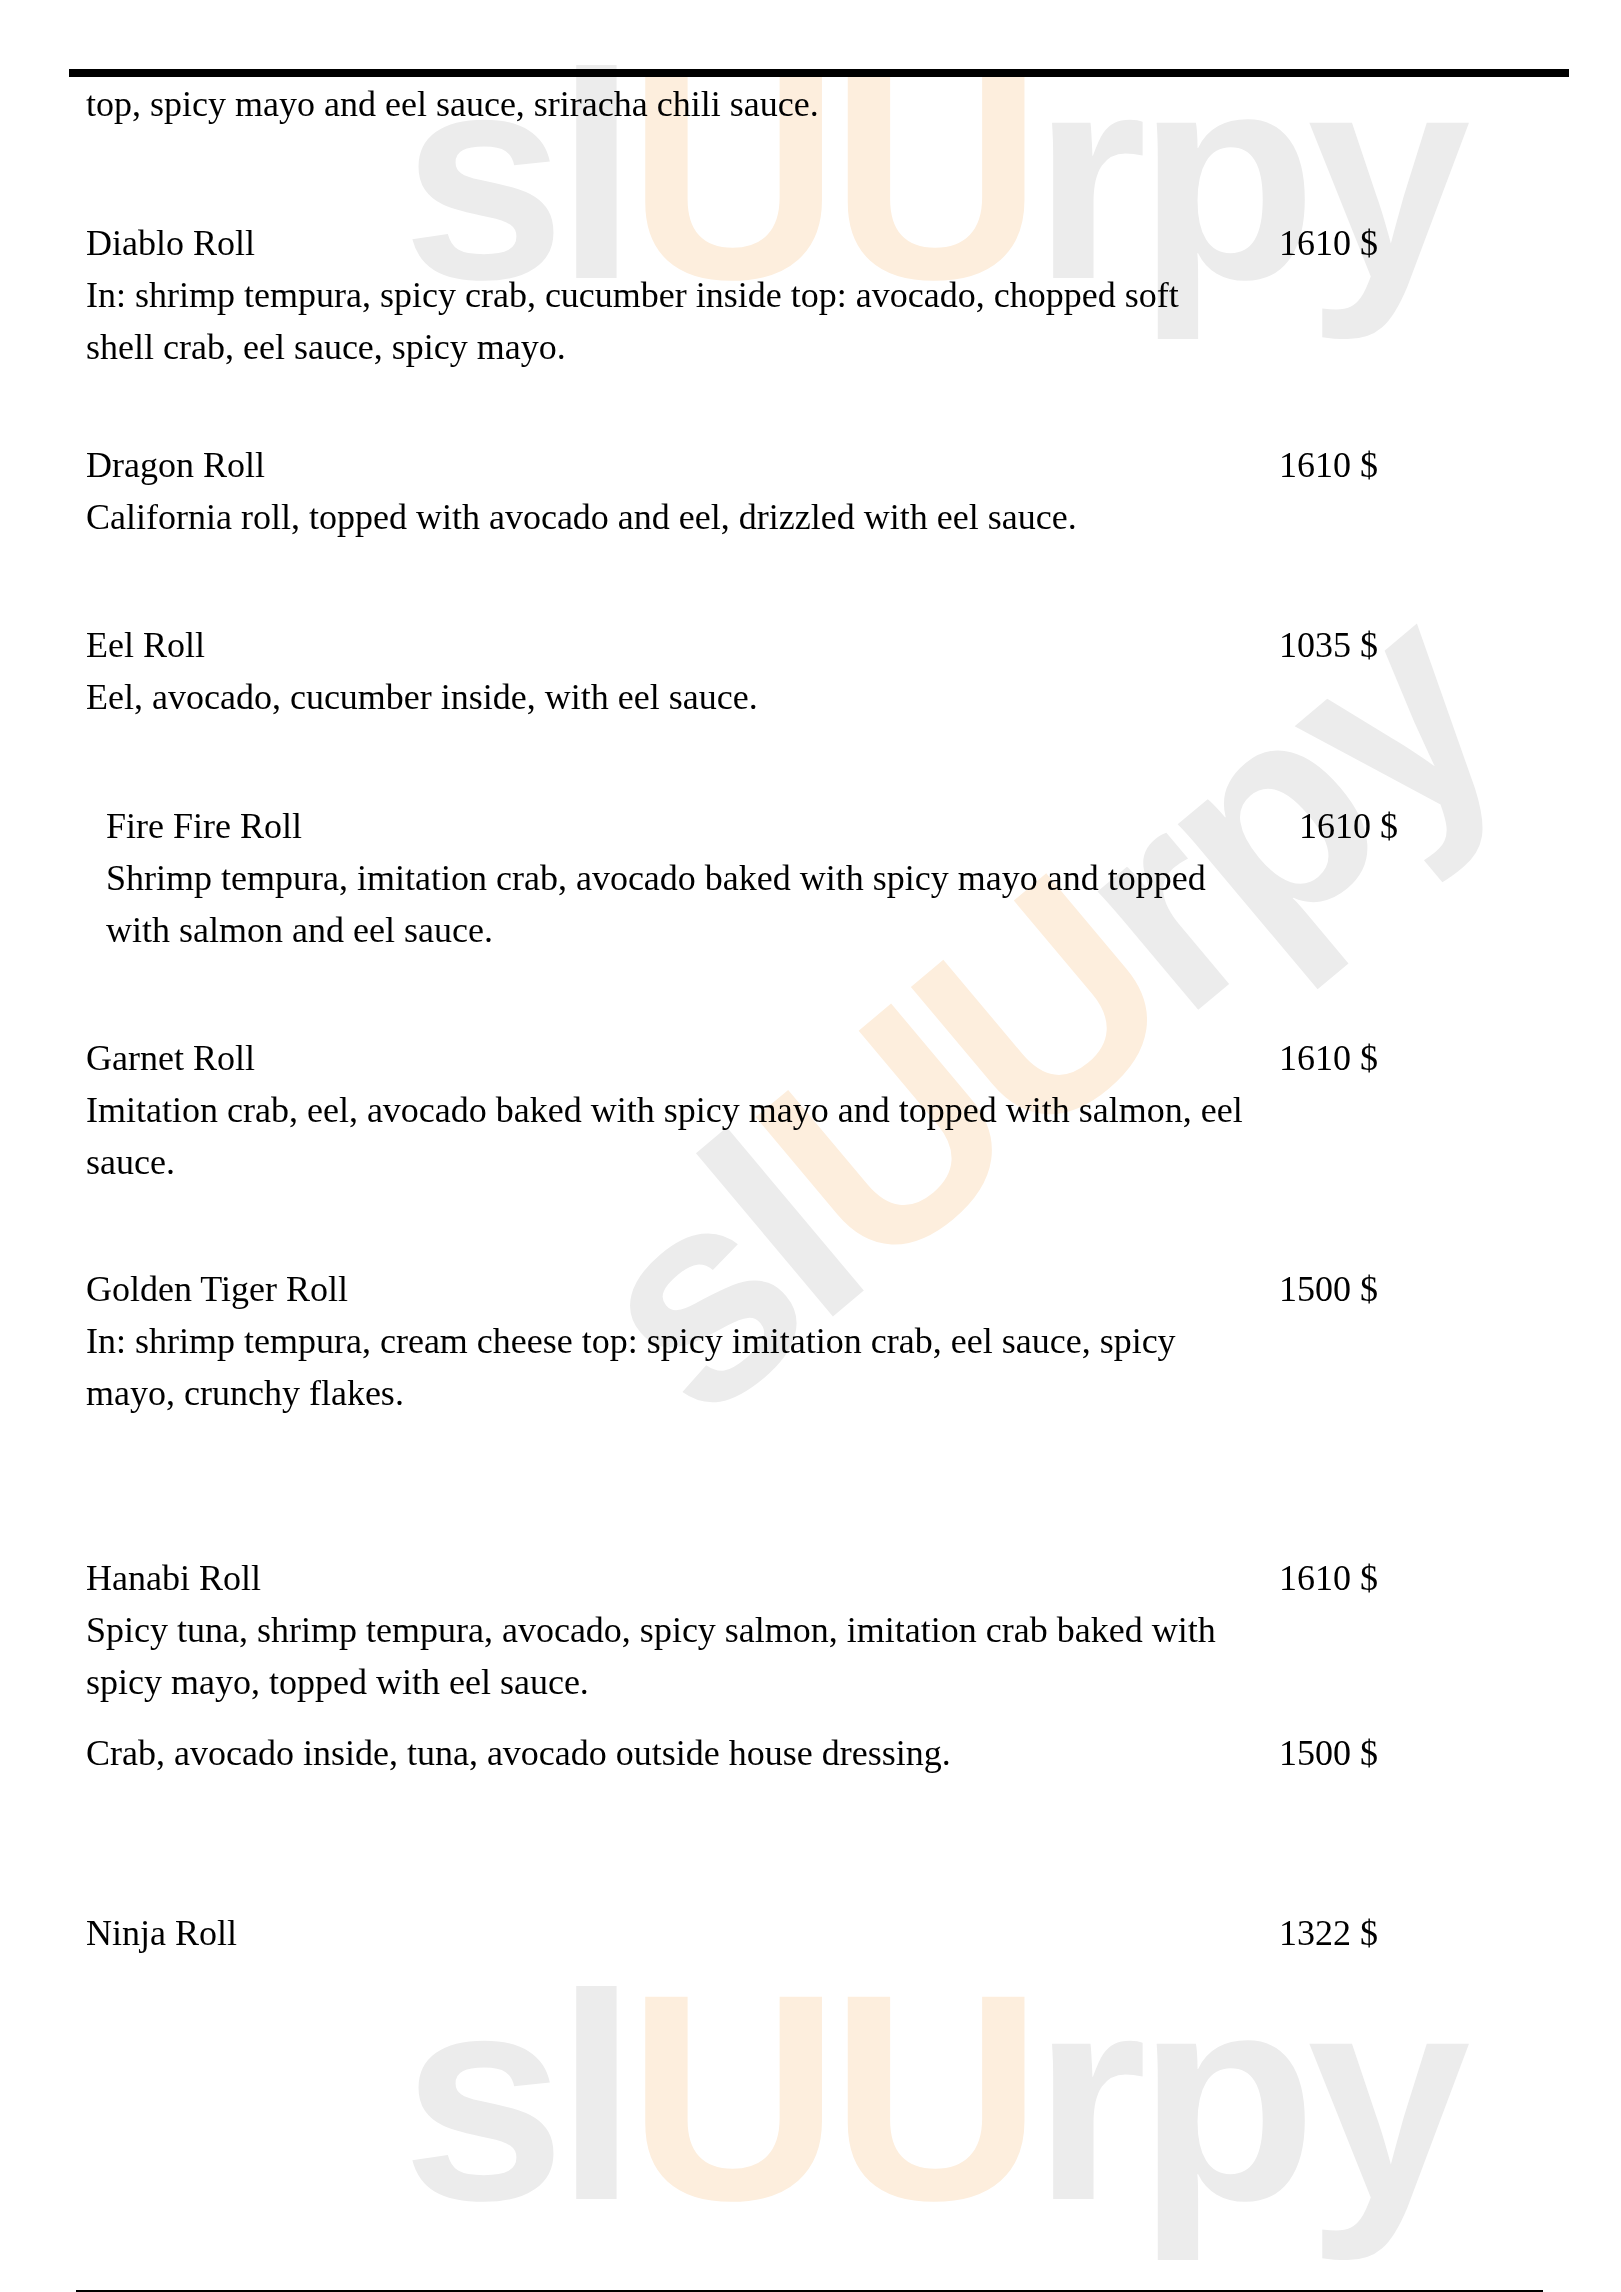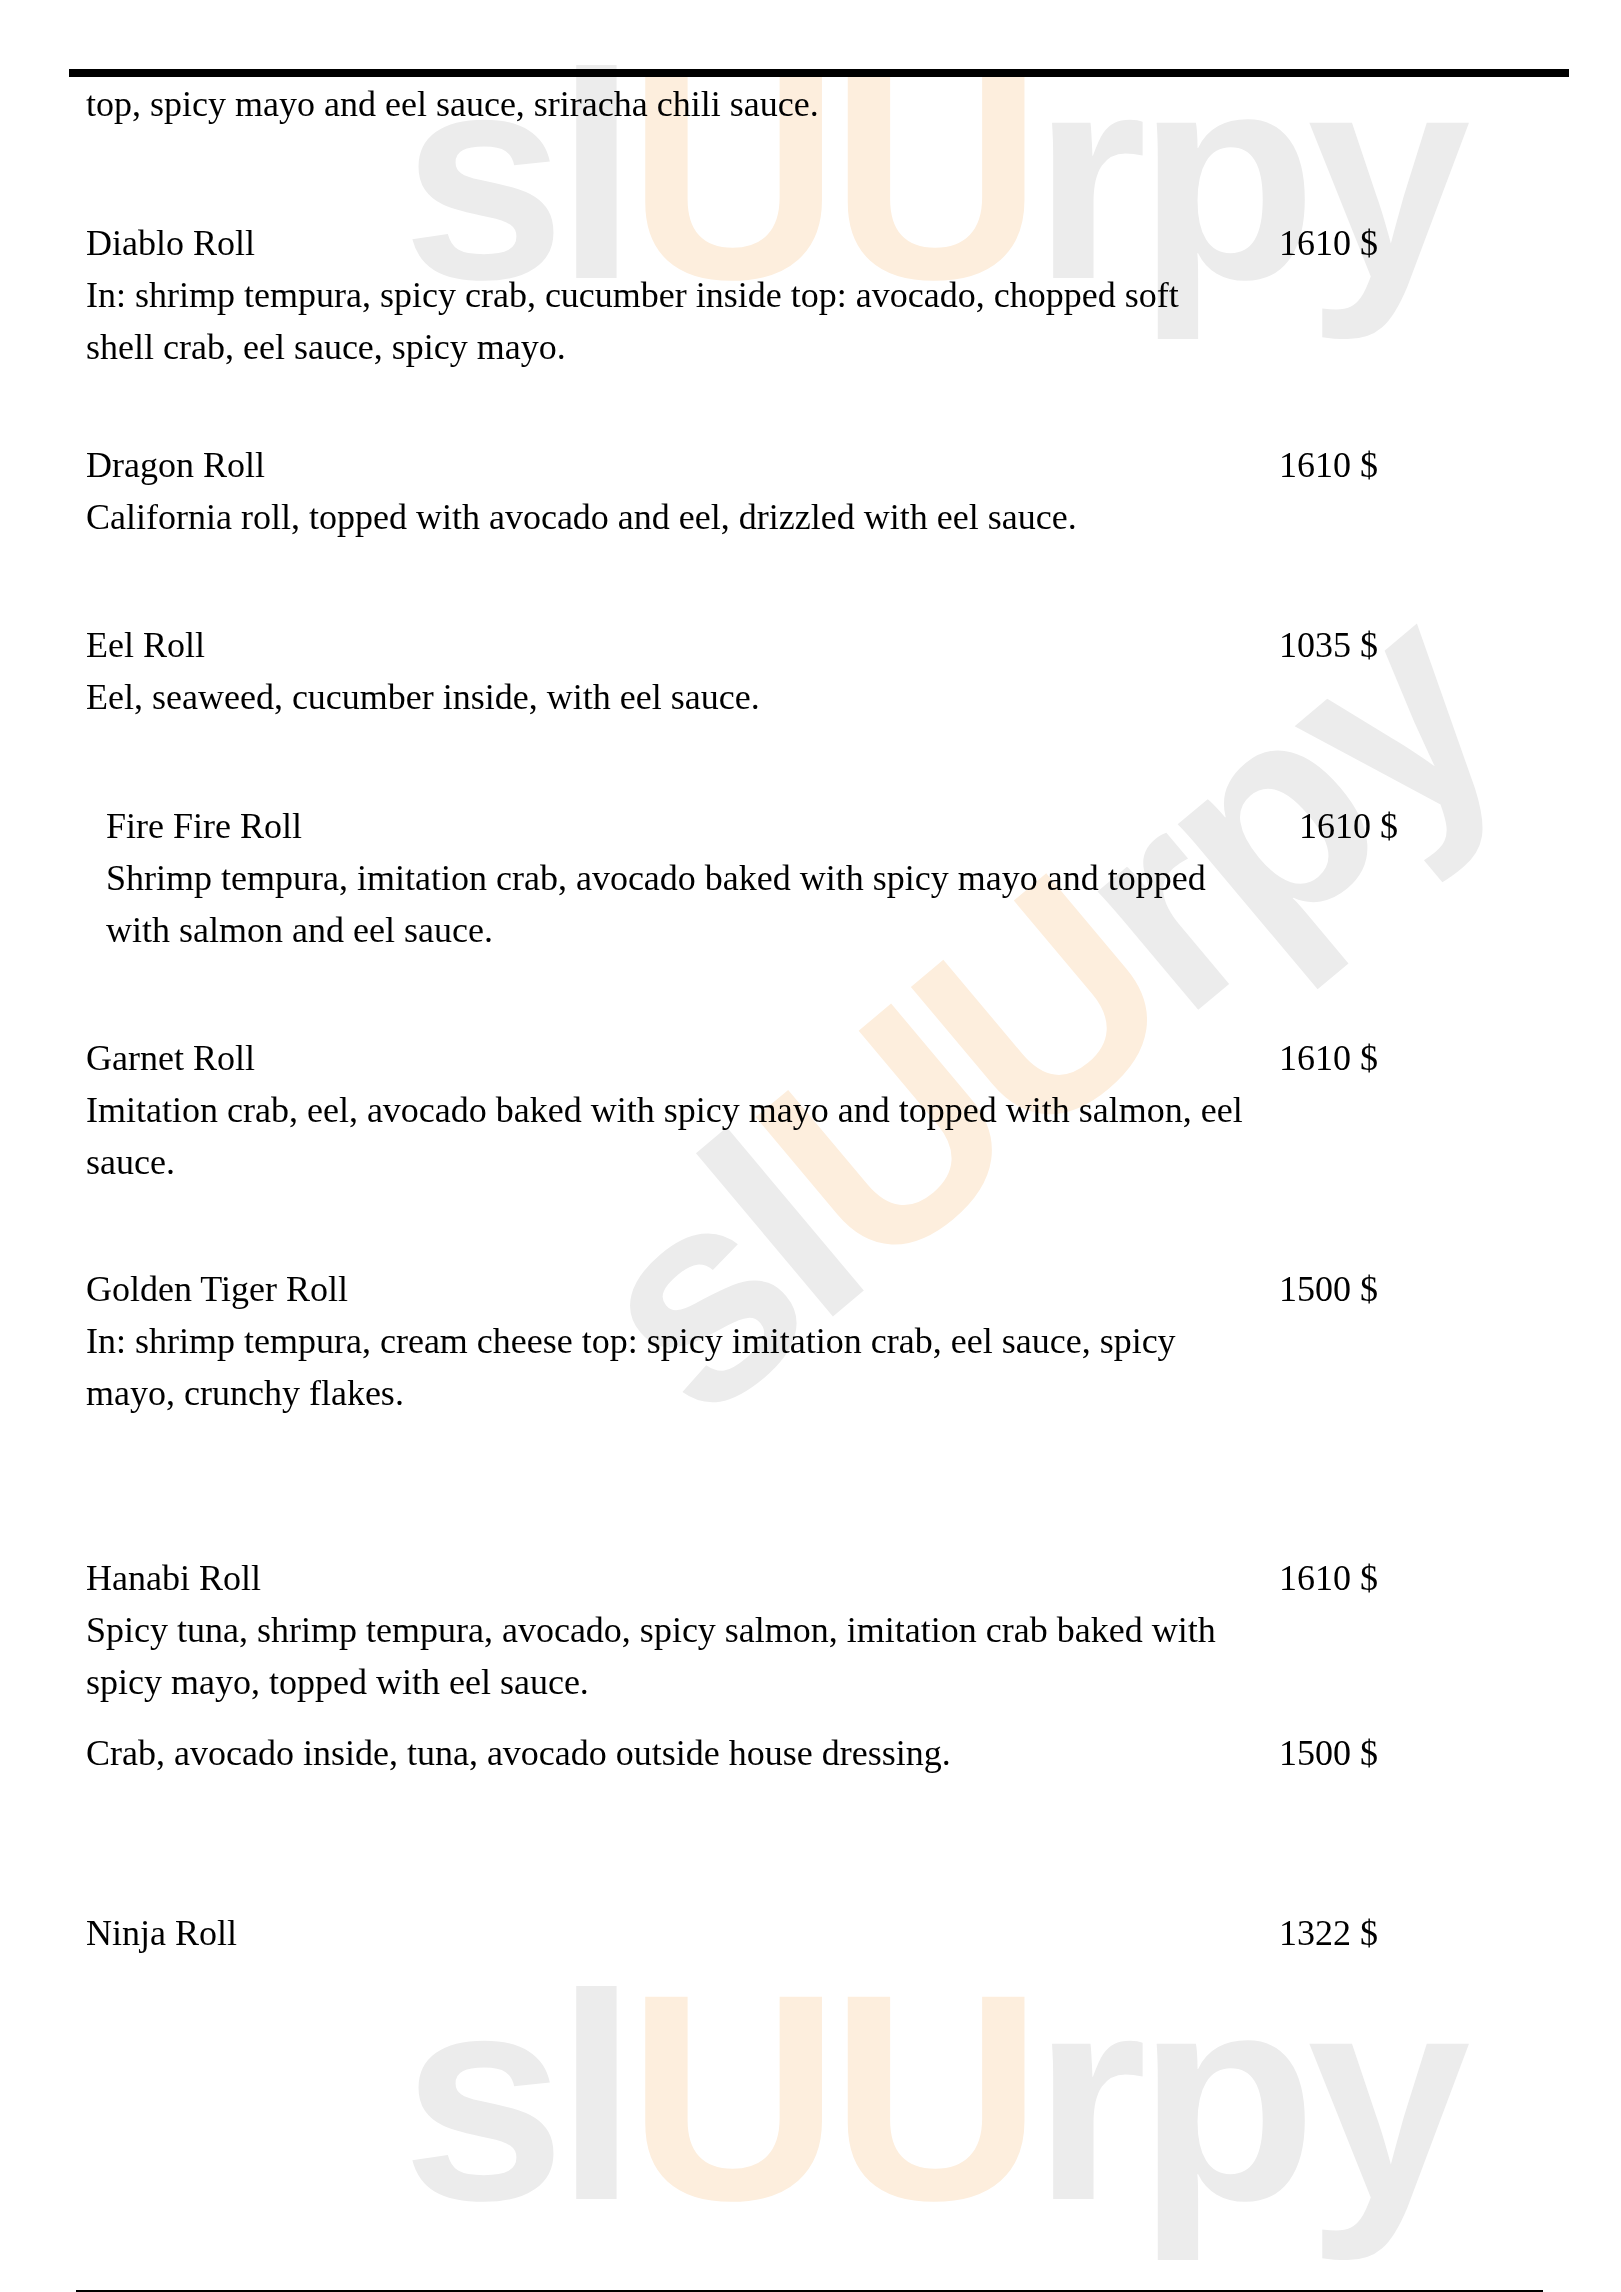--- a/index.html
+++ b/index.html
@@ -40,21 +40,21 @@
   </div>
 
   <div class="item" style="top:439px;">
     <div class="name">Dragon Roll</div>
     <div class="desc">California roll, topped with avocado and eel, drizzled with eel sauce.</div>
     <div class="price">1610 $</div>
   </div>
 
   <div class="item" style="top:619px;">
     <div class="name">Eel Roll</div>
-    <div class="desc">Eel, seaweed, cucumber inside, with eel sauce.</div>
+    <div class="desc">Eel, avocado, cucumber inside, with eel sauce.</div>
     <div class="price">1035 $</div>
   </div>
 
   <div class="item" style="top:800px;margin-left:20px;">
     <div class="name">Fire Fire Roll</div>
     <div class="desc">Shrimp tempura, imitation crab, avocado baked with spicy mayo and topped with salmon and eel sauce.</div>
     <div class="price">1610 $</div>
   </div>
 
   <div class="item" style="top:1032px;">

